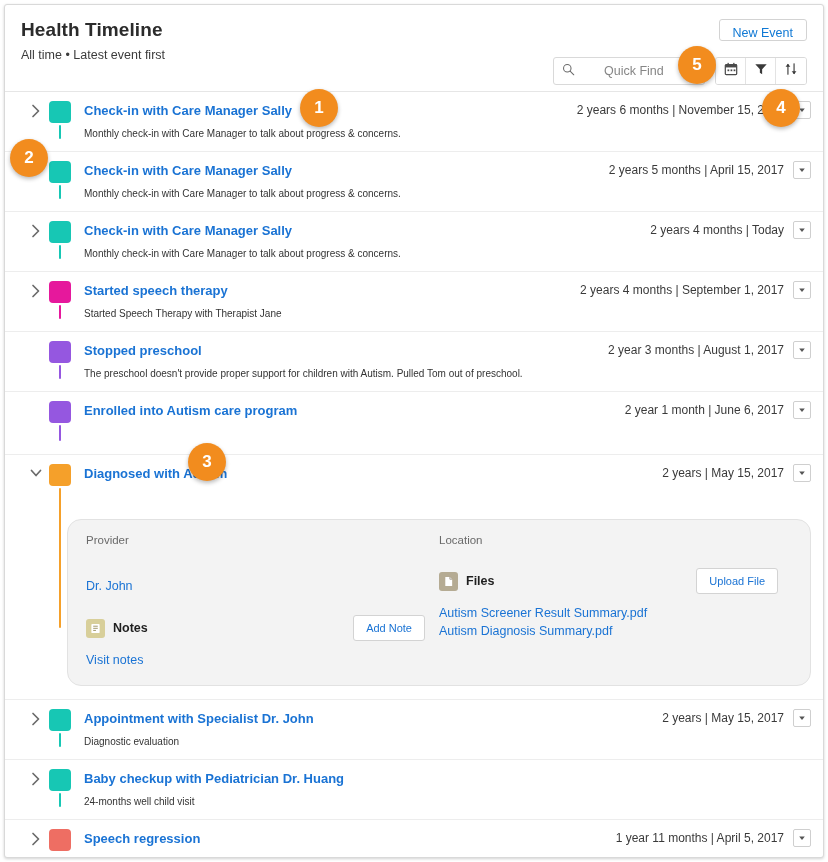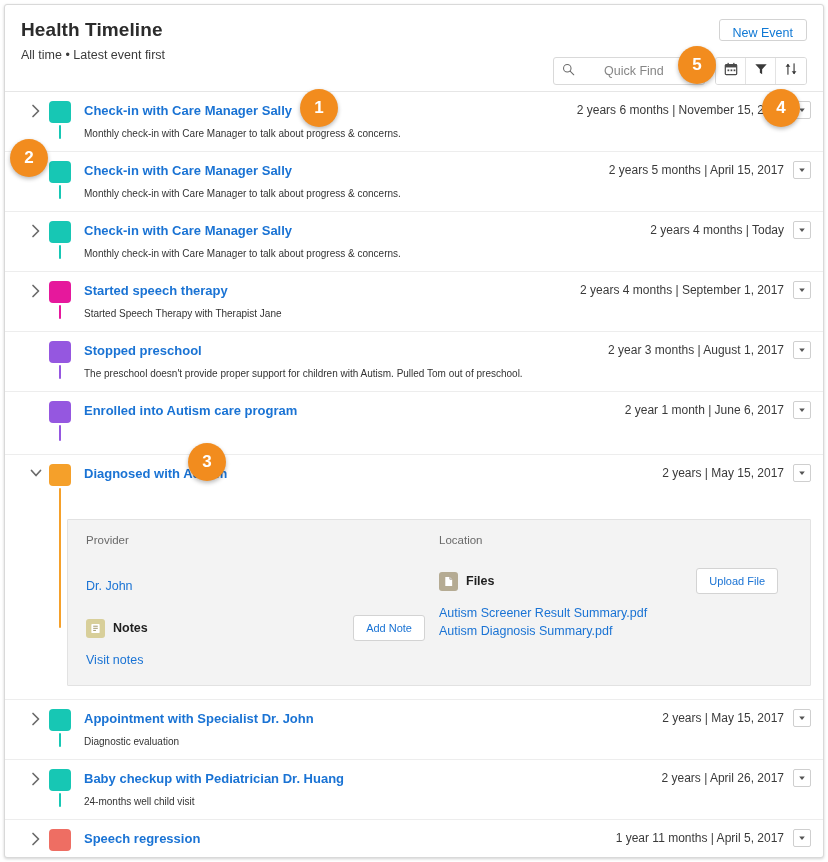--- a/index.html
+++ b/index.html
@@ -196,21 +196,21 @@
   }
 
   
   .detail-wrap {
     position: relative;
     padding: 2px 12px 13px 62px;
   }
   .detail {
     background: #f3f3f3;
     border: 1px solid #e2e2e2;
-    border-radius: 1px;
+    border-radius: 14px;
     padding: 14px 18px 16px 18px;
     display: flex;
   }
   .detail-col { flex: 1 1 50%; position: relative; padding-right: 14px; }
   .dl-label {
     font-size: 11.5px;
     color: #6a6a6a;
     margin-bottom: 7px;
   }
   .dl-value-link {
@@ -581,28 +581,20 @@
               </svg>
             </div>
       <div class="swatch-col">
         <div class="swatch" style="background:#17c7b4"></div>
         <div class="connector" style="background:#17c7b4;height:14px"></div>
       </div>
       <div class="texts">
         <div class="ev-title">Baby checkup with Pediatrician Dr. Huang</div>
         <div class="ev-desc">24-months well child visit</div>
       </div>
-      <div class="meta">
-        <div class="meta-date">2 years | April 26, 2017</div>
-        <div class="caret-btn">
-                <svg width="8" height="8" viewBox="0 0 10 10">
-                  <path d="M1.5 3 L8.5 3 L5 7.5 Z" fill="#555"></path>
-                </svg>
-              </div>
-      </div>
     </div>
 
   </div>
         <div class="row">
     <div class="row-main">
       <div class="chevron">
               <svg width="12" height="16" viewBox="0 0 12 16">
                 <path d="M3 2.5 L8.5 8 L3 13.5" fill="none" stroke="#6b6b6b" stroke-width="1.7" stroke-linecap="round" stroke-linejoin="round"></path>
               </svg>
             </div>

